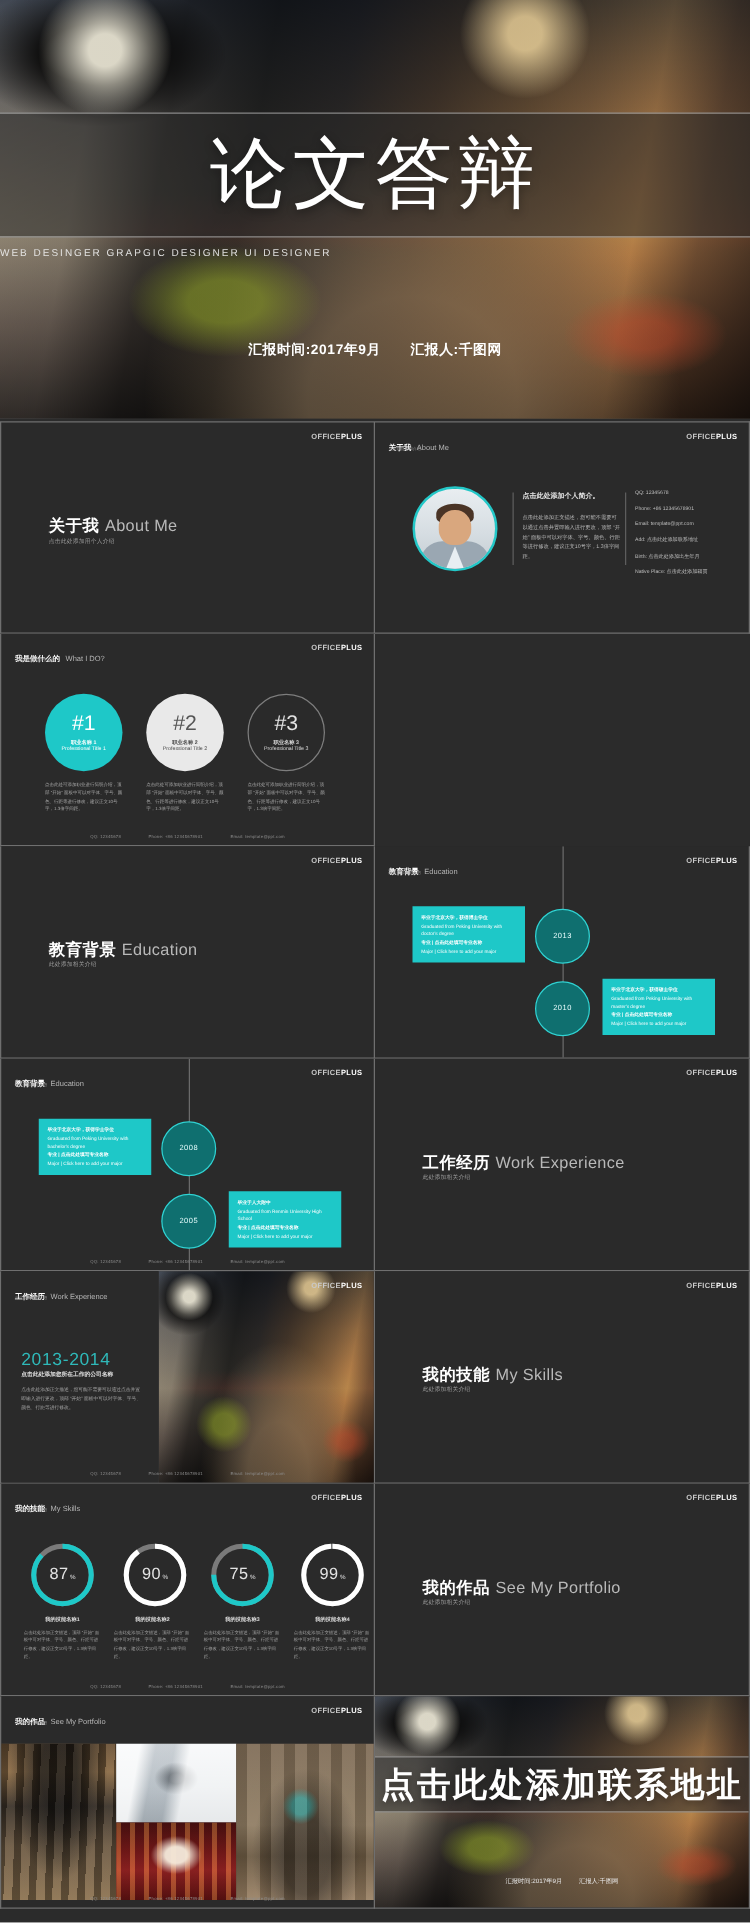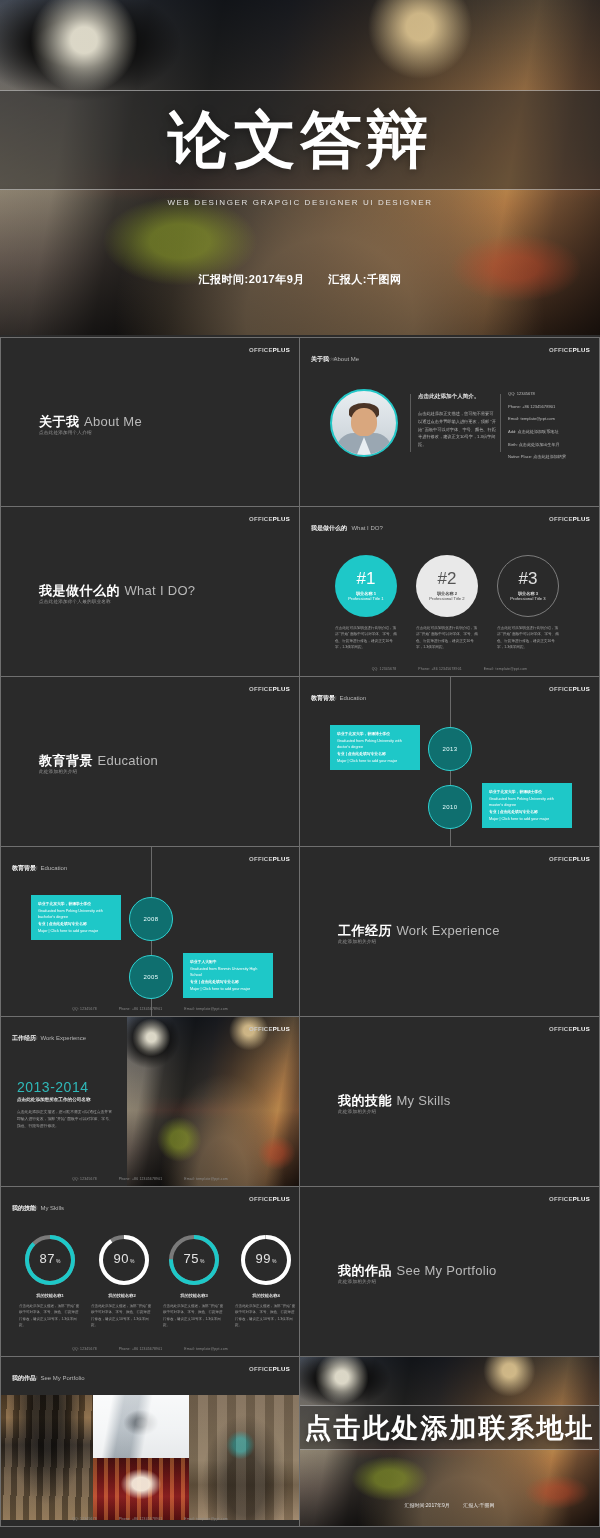--- a/index.html
+++ b/index.html
@@ -37,25 +37,25 @@
   .cover { position:absolute; left:0; top:0; width:600px; height:335px; overflow:hidden; }
   .cover-bg { position:absolute; inset:0; }
   .cover-band {
     position:absolute; left:0; right:0; top:90px; height:100px;
     background:rgba(40,40,40,.55);
     border-top:1px solid rgba(255,255,255,.45);
     border-bottom:1px solid rgba(255,255,255,.45);
     display:flex; align-items:center; justify-content:center;
   }
   .cover-title {
-    color:#fff; font-size:62px; font-weight:bold; letter-spacing:4px;
+    color:#fff; font-size:62px; font-weight:normal; letter-spacing:4px;
     line-height:1; text-shadow:0 2px 8px rgba(0,0,0,.35);
   }
   .cover-sub {
-    position:absolute; left:0; right:0; top:198px; text-align:center;
+    position:absolute; left:0; right:0; top:198px; 
     color:rgba(235,235,235,.92); font-size:8px; letter-spacing:1.6px;
   }
   .cover-foot {
     position:absolute; left:0; right:0; top:272px; text-align:center;
     color:#ffffff; font-size:11px; font-weight:bold; letter-spacing:.5px;
   }
   .cover-foot span { margin:0 10px; }
 
   
   .grid { position:absolute; left:0; top:337px; width:588px; }
@@ -256,28 +256,20 @@
           <div class="ln">Email: template@ppt.com</div>
           <div class="ln">Add: 点击此处添加联系地址</div>
           <div class="ln">Birth: 点击此处添加出生年月</div>
           <div class="ln">Native Place: 点击此处添加籍贯</div>
         </div>
       </div>
     </div>
 
     <div class="row">
 
-      <div class="slide">
-        <div class="brand"><i>OFFICE</i><b>PLUS</b></div>
-        <div class="sec-title">
-          <span class="cn">我是做什么的</span>
-          <span class="en">What I DO?</span>
-        </div>
-        <div class="sec-sub">点击此处添加你个人最的职业名称</div>
-      </div>
 
       <div class="slide">
         <div class="brand"><i>OFFICE</i><b>PLUS</b></div>
         <div class="hd">
           <span class="cn">我是做什么的</span>
           <span class="en">What I DO?</span>
         </div>
         <div class="hd-sub">点击此处添加职业名称</div>
 
         <div class="dcircle dc1">

